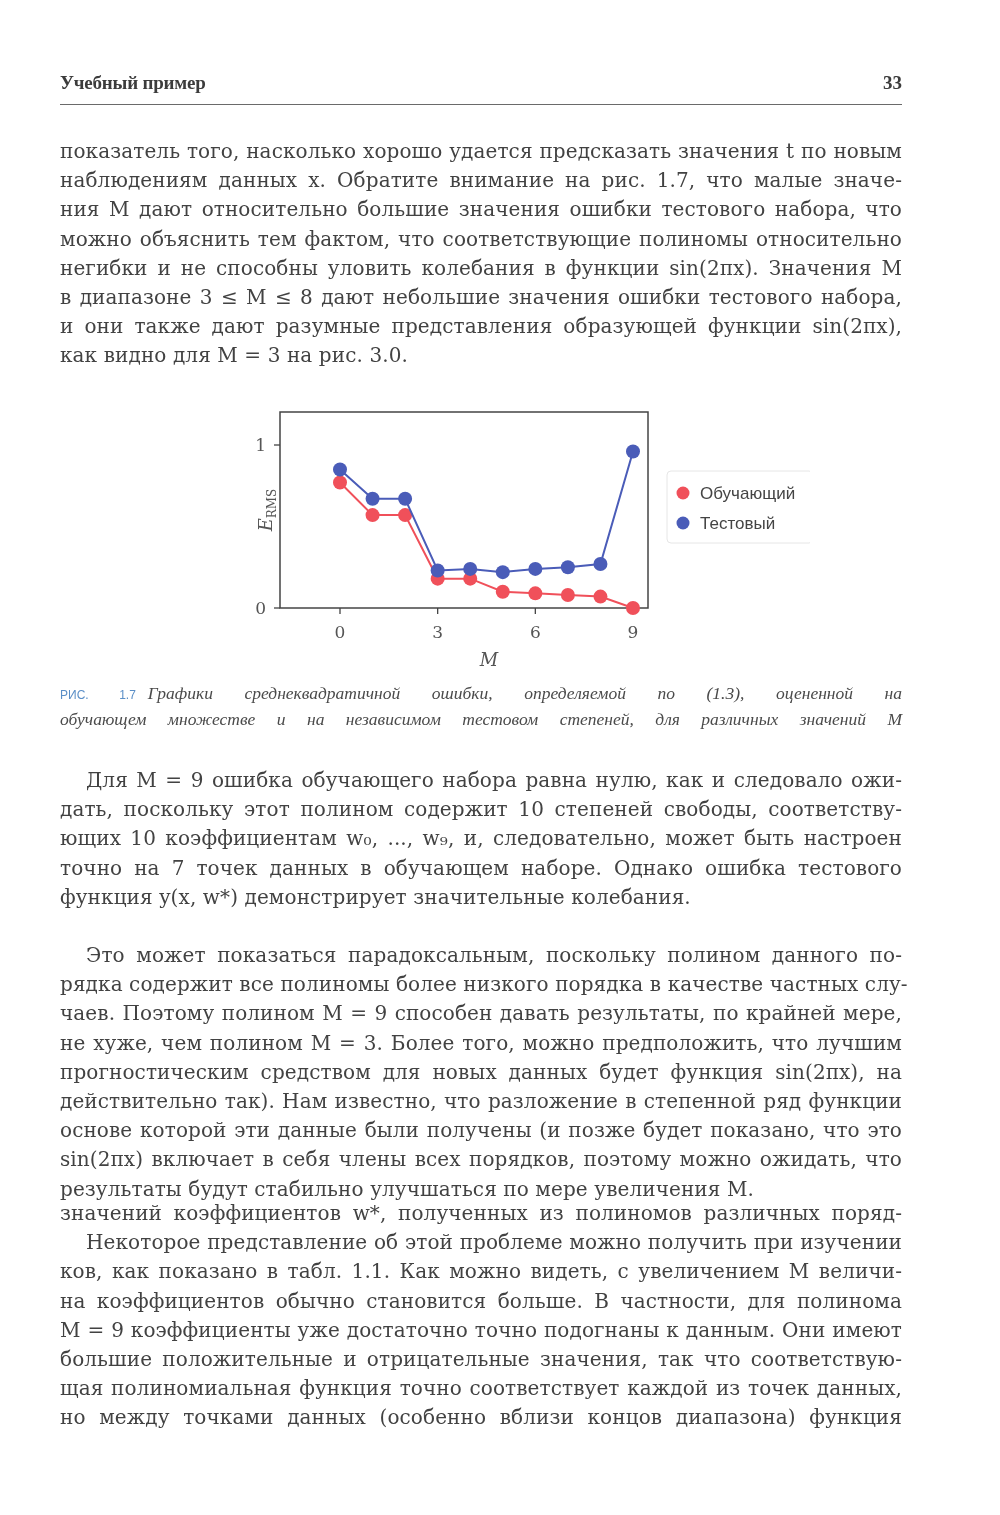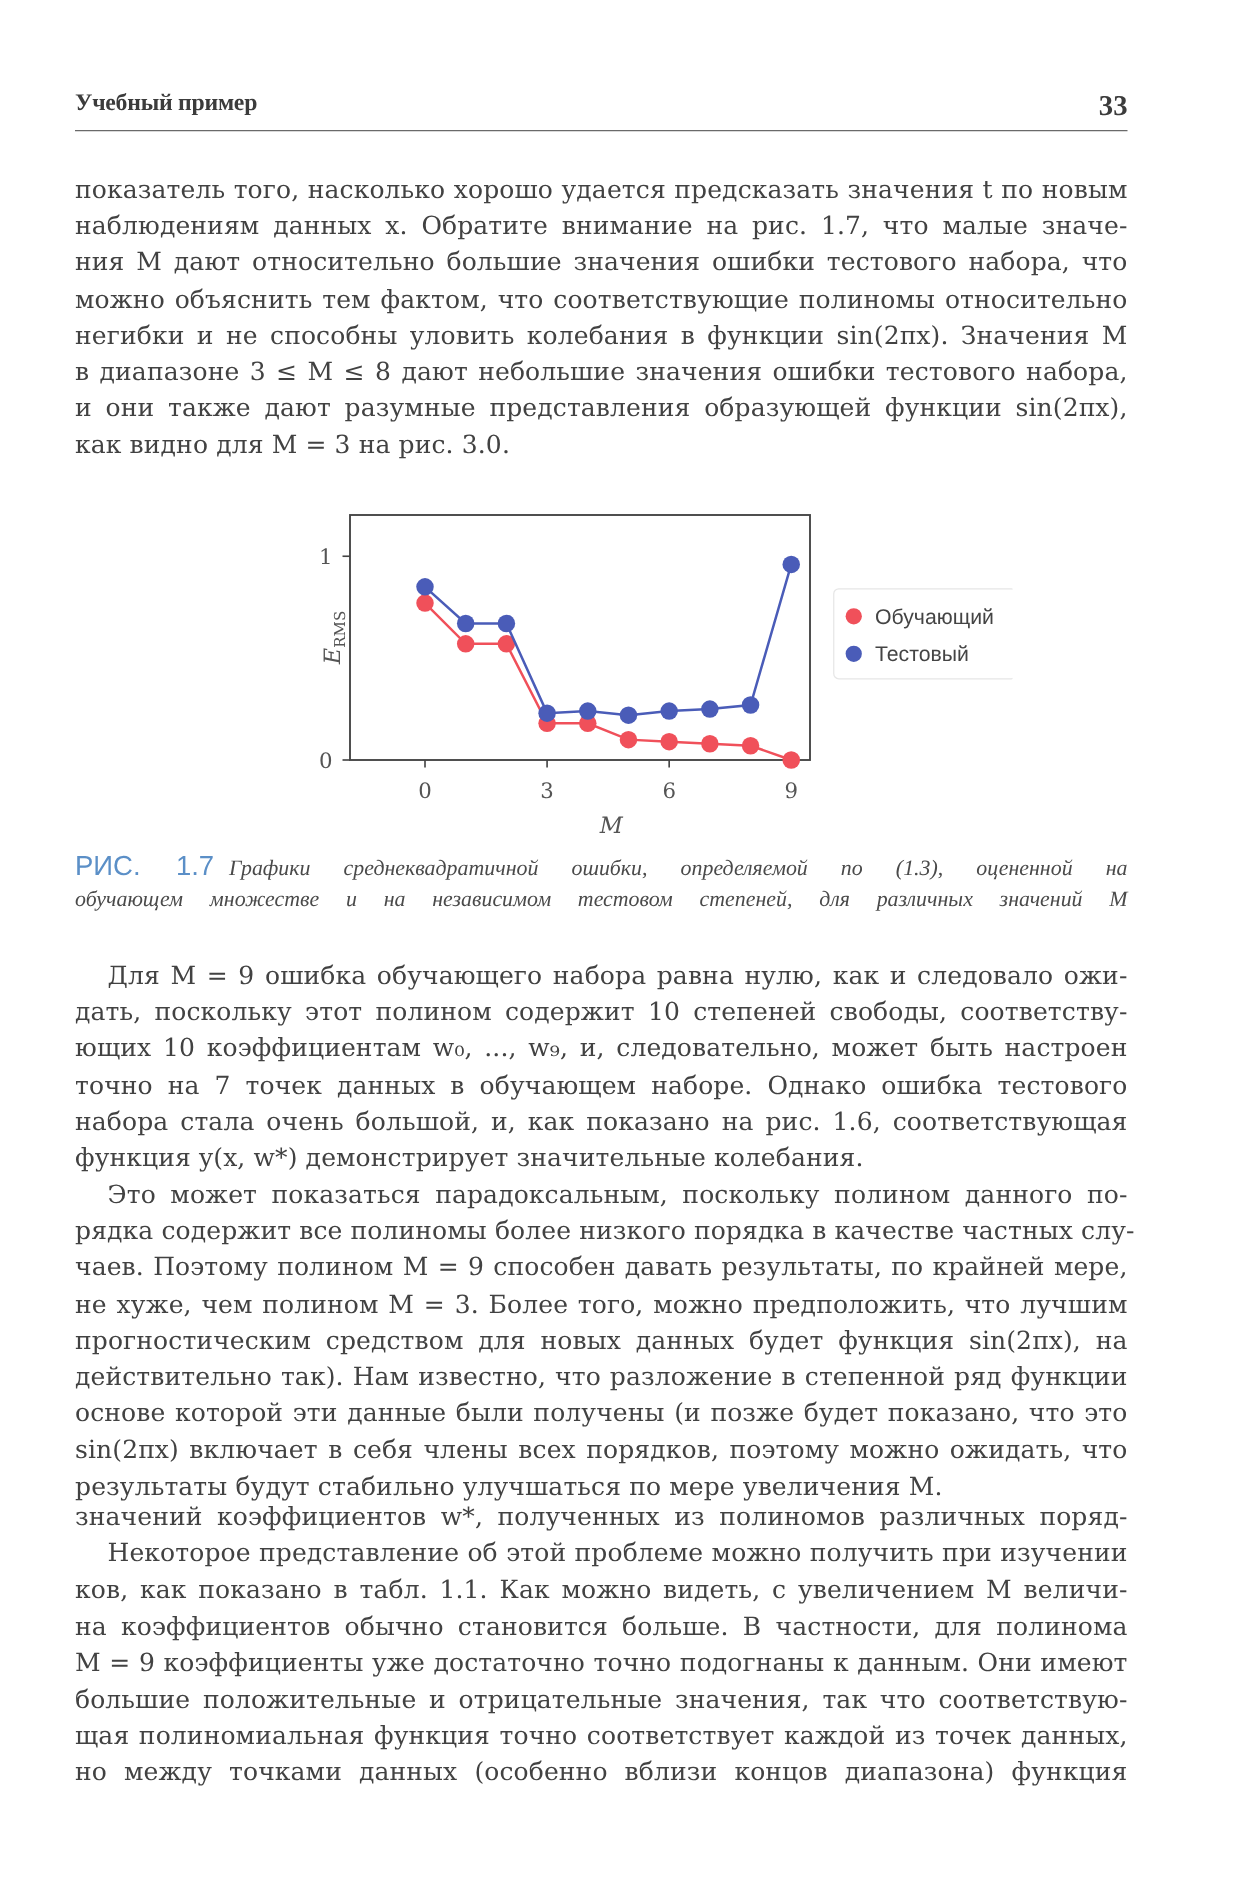--- a/index.html
+++ b/index.html
@@ -8,21 +8,21 @@
       font-family: "DejaVu Serif", "Liberation Serif", serif;
       color: #3e3e3e;
     }
     .page { position: absolute; left: 60px; top: 0; width: 842px; }
     .running-head {
       position: absolute; left: 0; top: 70px; width: 842px; height: 34px;
       border-bottom: 1.5px solid #6a6a6a;
       font-family: "Liberation Serif", "DejaVu Serif", serif;
     }
     .running-head .title { position: absolute; left: 0; top: 2px; font-size: 19px; font-weight: bold; color: #3c3c3c; letter-spacing: -0.2px; }
-    .running-head .num { position: absolute; right: 0; top: 2px; font-size: 23px; font-weight: bold; color: #3c3c3c; }
+    .running-head .num { position: absolute; right: 0; top: 2px; font-size: 19px; font-weight: bold; color: #3c3c3c; }
 
     .para {
       position: absolute; left: 0; width: 842px;
       font-size: 20px; line-height: 29.2px;
       text-align: justify; color: #424242;
       letter-spacing: 0.1px;
     }
     .para .line { display: block; white-space: nowrap; text-align-last: justify; height: 29.2px; }
     .para .line.last { text-align-last: left; }
     .para .line.indent { padding-left: 26px; }
@@ -35,21 +35,21 @@
     .figure { position: absolute; left: 130px; top: 400px; width: 620px; height: 280px; }
     .figure svg { position: absolute; left: 0; top: 0; }
 
     .caption {
       position: absolute; left: 0; top: 680px; width: 842px;
       font-size: 17.5px; line-height: 26px; color: #4a4a4a;
       font-family: "Liberation Serif", "DejaVu Serif", serif;
     }
     .caption .line { display: block; white-space: nowrap; text-align: justify; text-align-last: justify; height: 26px; }
     .caption .line.last { text-align-last: justify; }
-    .caption .fig-label { color: #5b8fc7; font-style: normal; font-family: "Liberation Sans", "DejaVu Sans", sans-serif; font-size: 22px; margin-right: 12px; }
+    .caption .fig-label { color: #5b8fc7; font-style: normal; font-family: "Liberation Sans", "DejaVu Sans", sans-serif; font-size: 12px; margin-right: 12px; }
     .caption .fig-text { font-style: italic; }
   </style>
 </head>
 <body>
 
 <div class="page">
 
   <div class="running-head">
     <span class="title">Учебный пример</span>
     <span class="num">33</span>
@@ -128,21 +128,20 @@
   <div class="caption">
     <span class="line"><span class="fig-label">РИС. 1.7</span><span class="fig-text">Графики среднеквадратичной ошибки, определяемой по (1.3), оцененной на</span></span>
     <span class="line last fig-text">обучающем множестве и на независимом тестовом степеней, для различных значений M</span>
   </div>
 
   <div class="para" id="p2">
     <span class="line indent">Для M = 9 ошибка обучающего набора равна нулю, как и следовало ожи-</span>
     <span class="line">дать, поскольку этот полином содержит 10 степеней свободы, соответству-</span>
     <span class="line">ющих 10 коэффициентам w₀, ..., w₉, и, следовательно, может быть настроен</span>
     <span class="line">точно на 7 точек данных в обучающем наборе. Однако ошибка тестового</span>
-    <span class="line">набора стала очень большой, и, как показано на рис. 1.6, соответствующая</span>
     <span class="line last">функция y(x, w*) демонстрирует значительные колебания.</span>
   </div>
 
   <div class="para" id="p3">
     <span class="line indent">Это может показаться парадоксальным, поскольку полином данного по-</span>
     <span class="line">рядка содержит все полиномы более низкого порядка в качестве частных слу-</span>
     <span class="line">чаев. Поэтому полином M = 9 способен давать результаты, по крайней мере,</span>
     <span class="line">не хуже, чем полином M = 3. Более того, можно предположить, что лучшим</span>
     <span class="line">прогностическим средством для новых данных будет функция sin(2πx), на</span>
     <span class="line">действительно так). Нам известно, что разложение в степенной ряд функции</span>

